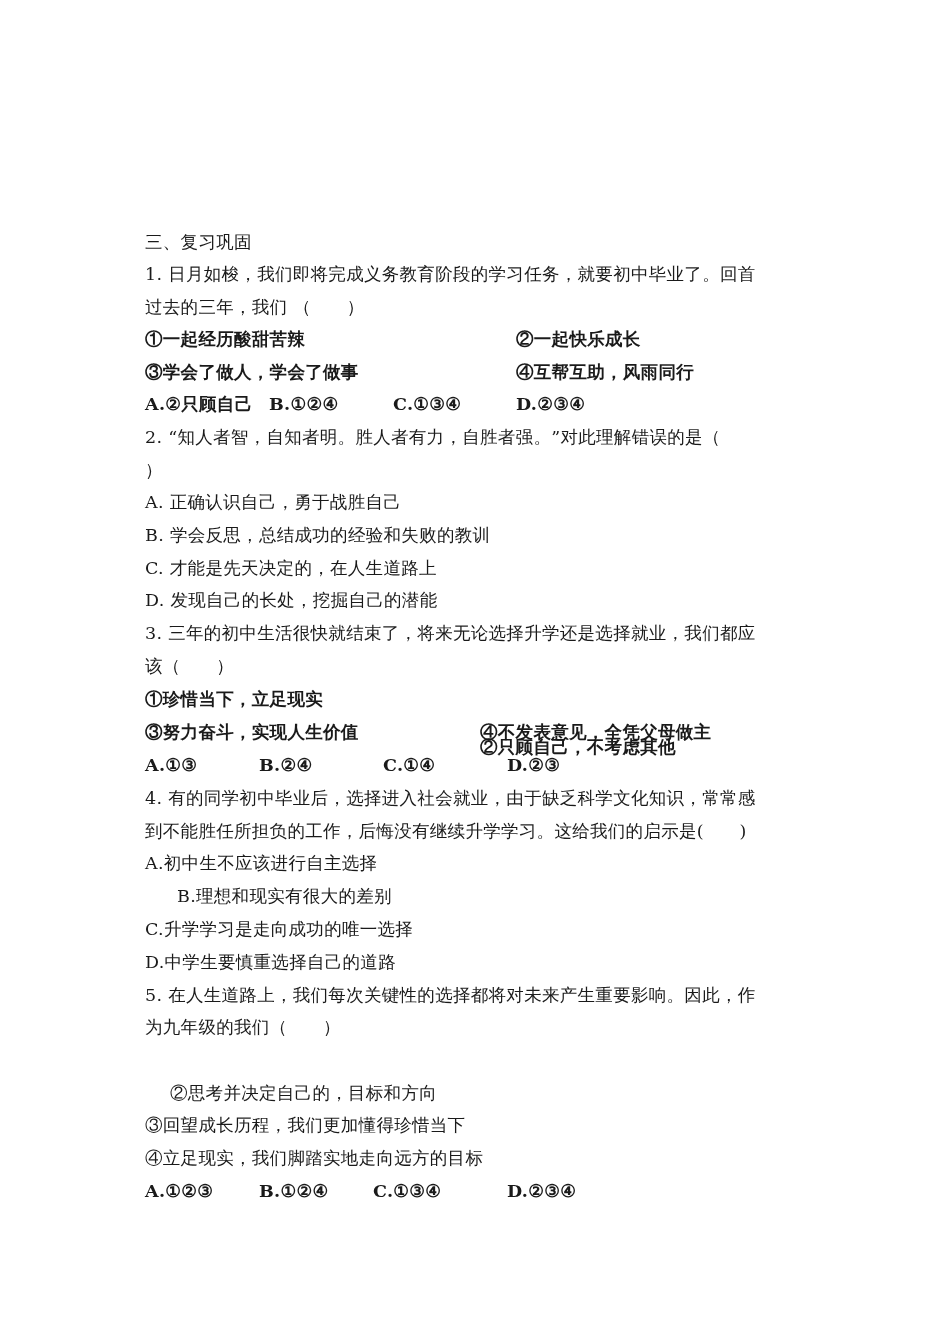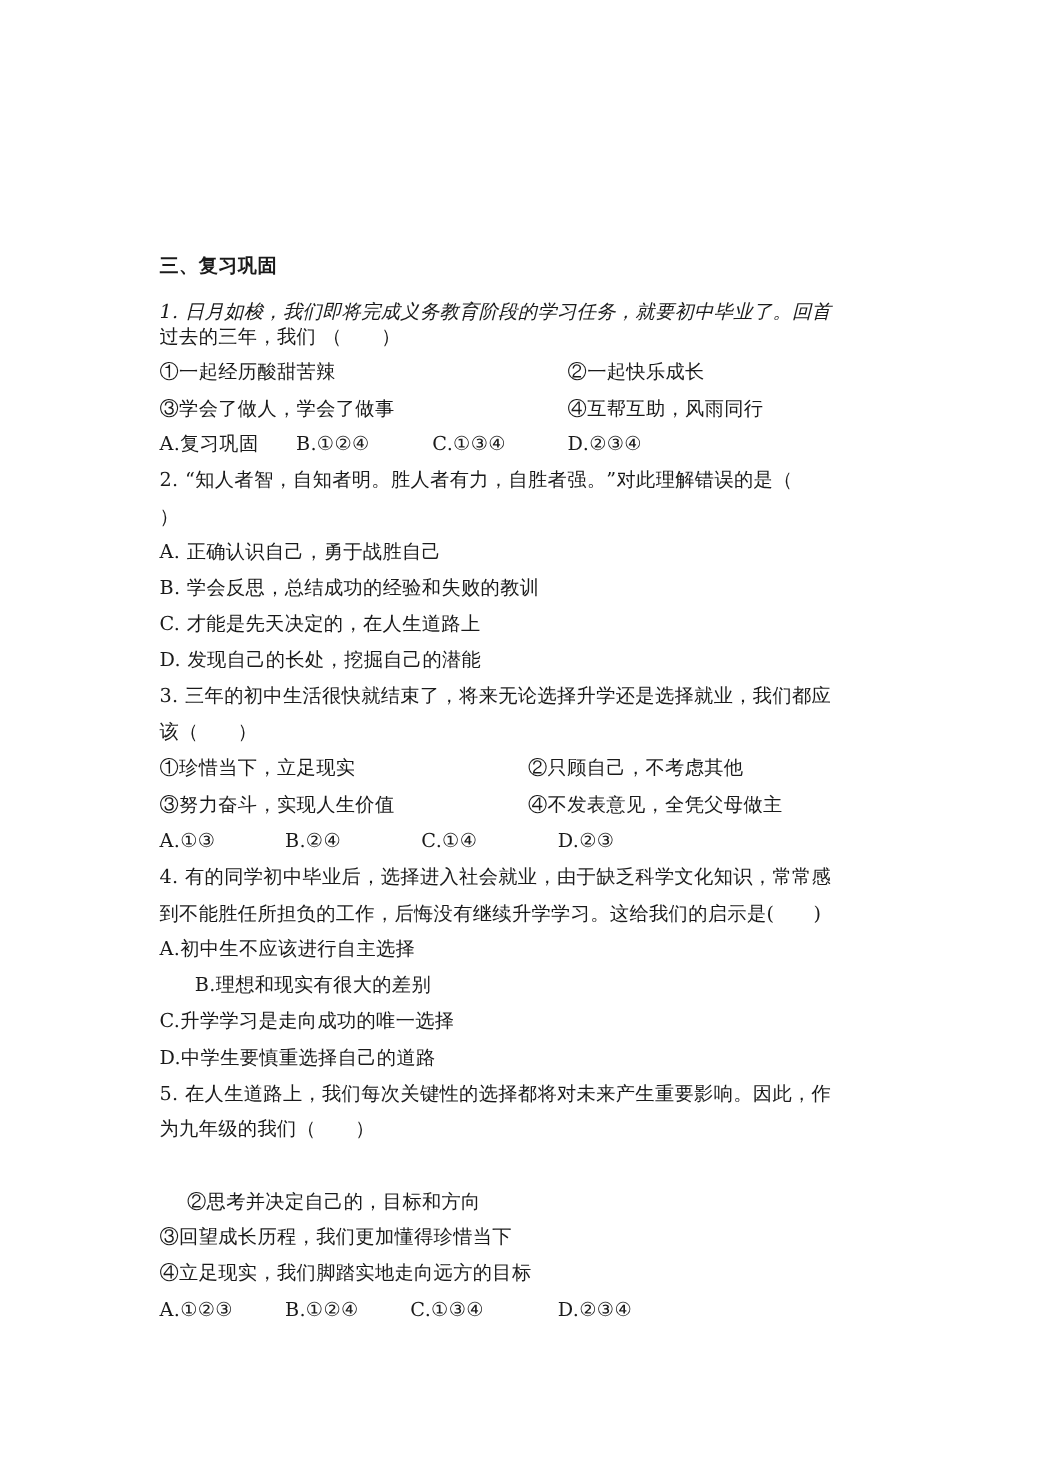--- a/index.html
+++ b/index.html
@@ -6,60 +6,60 @@
     body {
       width: 950px; height: 1344px; position: relative; overflow: hidden;
       font-family: "DejaVu Serif", "Liberation Serif", serif;
       color: #1a1a1a;
     }
     .page { position: absolute; left: 0; top: 0; width: 950px; height: 1344px; }
     .line {
       position: absolute; left: 145px; height: 32px; line-height: 32px;
       font-size: 17.5px; white-space: nowrap; letter-spacing: 0.3px;
     }
-    .bold { font-weight: bold; font-family: "DejaVu Sans", "Liberation Sans", sans-serif; }
-    .col { position: absolute; top: 0; white-space: nowrap; }
+    .bold { font-weight: normal; font-family: "DejaVu Sans", "Liberation Sans", sans-serif; }
+    .col { position: absolute; top: 0; white-space: nowrap; font-weight: bold; }
   </style>
 </head>
 <body>
 
 <div class="page">
 
 
   <div class="line bold" style="top:226px;">三、复习巩固</div>
 
-  <div class="line" style="top:268px;font-style:italic;">1. 日月如梭，我们即将完成义务教育阶段的学习任务，就要初中毕业了。回首</div>
+  <div class="line" style="top:258px;">1. 日月如梭，我们即将完成义务教育阶段的学习任务，就要初中毕业了。回首</div>
   <div class="line" style="top:291px;">过去的三年，我们 （　　）</div>
   <div class="line" style="top:323px;">
     <span class="col" style="left:0;">①一起经历酸甜苦辣</span>
     <span class="col" style="left:371px;">②一起快乐成长</span>
   </div>
   <div class="line" style="top:356px;">
     <span class="col" style="left:0;">③学会了做人，学会了做事</span>
     <span class="col" style="left:371px;">④互帮互助，风雨同行</span>
   </div>
   <div class="line" style="top:388px;">
-    <span class="col" style="left:0;">A.复习巩固</span>
+    <span class="col" style="left:0;">A.②只顾自己</span>
     <span class="col" style="left:124px;">B.①②④</span>
     <span class="col" style="left:248px;">C.①③④</span>
     <span class="col" style="left:371px;">D.②③④</span>
   </div>
 
   <div class="line" style="top:421px;text-align:right;">2. “知人者智，自知者明。胜人者有力，自胜者强。”对此理解错误的是（</div>
   <div class="line" style="top:454px;">）</div>
   <div class="line" style="top:519px;">B.  学会反思，总结成功的经验和失败的教训</div>
   <div class="line" style="top:486px;">A.  正确认识自己，勇于战胜自己</div>
   <div class="line" style="top:552px;">C.  才能是先天决定的，在人生道路上</div>
   <div class="line" style="top:584px;">D.  发现自己的长处，挖掘自己的潜能</div>
 
   <div class="line" style="top:617px;">3. 三年的初中生活很快就结束了，将来无论选择升学还是选择就业，我们都应</div>
   <div class="line" style="top:650px;">该（　　）</div>
   <div class="line" style="top:683px;">
     <span class="col" style="left:0;">①珍惜当下，立足现实</span>
-    <span class="col" style="left:335px;">②只顾自己，不考虑其他</span>
+    <span class="col" style="left:335px;margin-top:48px;">②只顾自己，不考虑其他</span>
   </div>
   <div class="line" style="top:716px;">
     <span class="col" style="left:0;">③努力奋斗，实现人生价值</span>
     <span class="col" style="left:335px;">④不发表意见，全凭父母做主</span>
   </div>
   <div class="line" style="top:749px;">
     <span class="col" style="left:0;">A.①③</span>
     <span class="col" style="left:114px;">B.②④</span>
     <span class="col" style="left:238px;text-align:center;">C.①④</span>
     <span class="col" style="left:362px;">D.②③</span>

